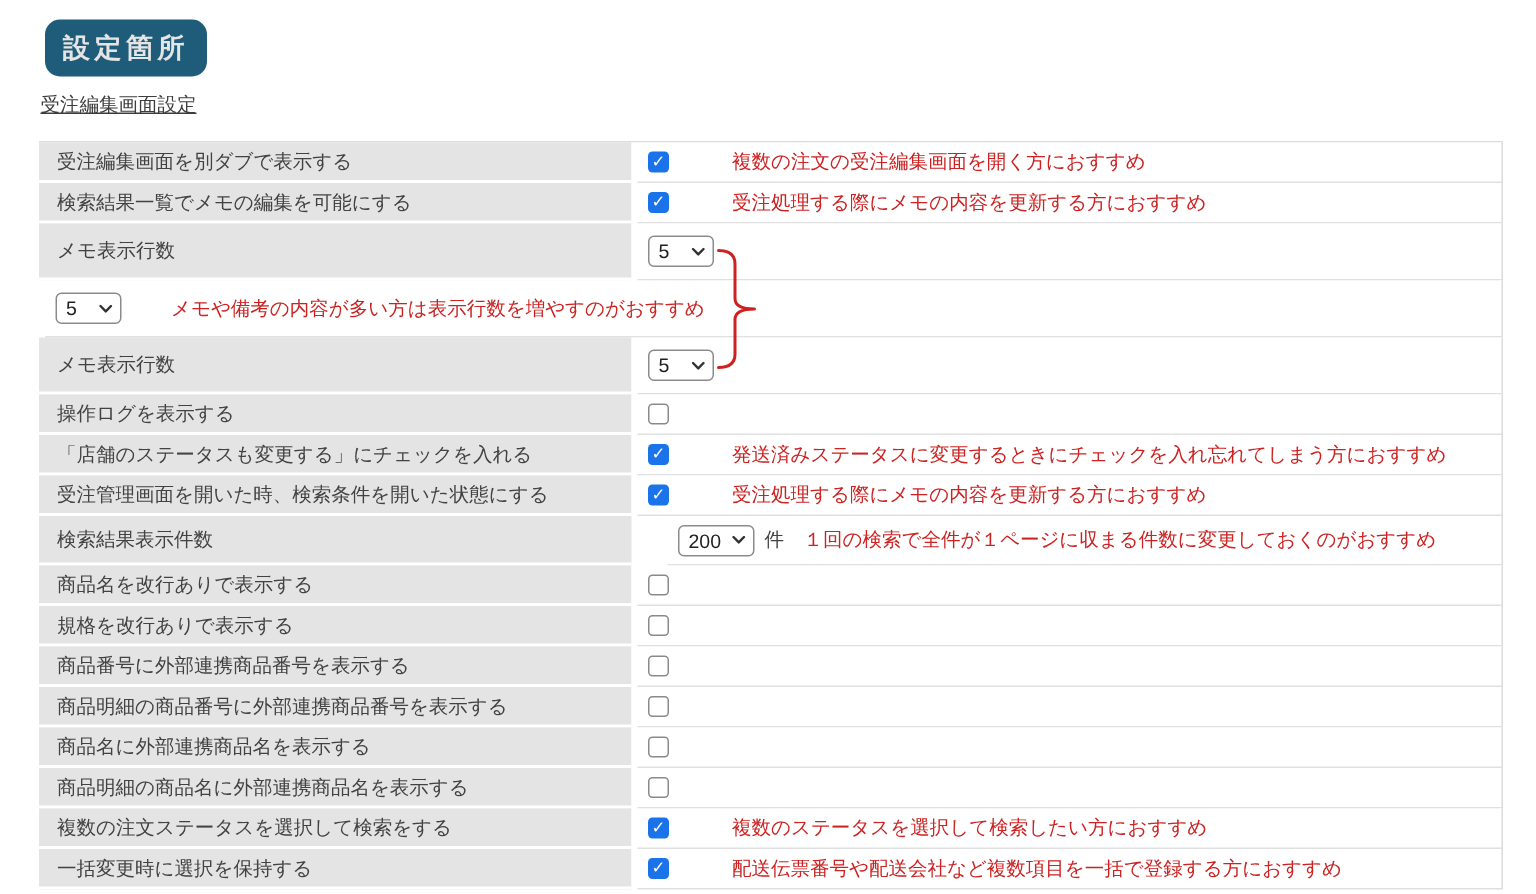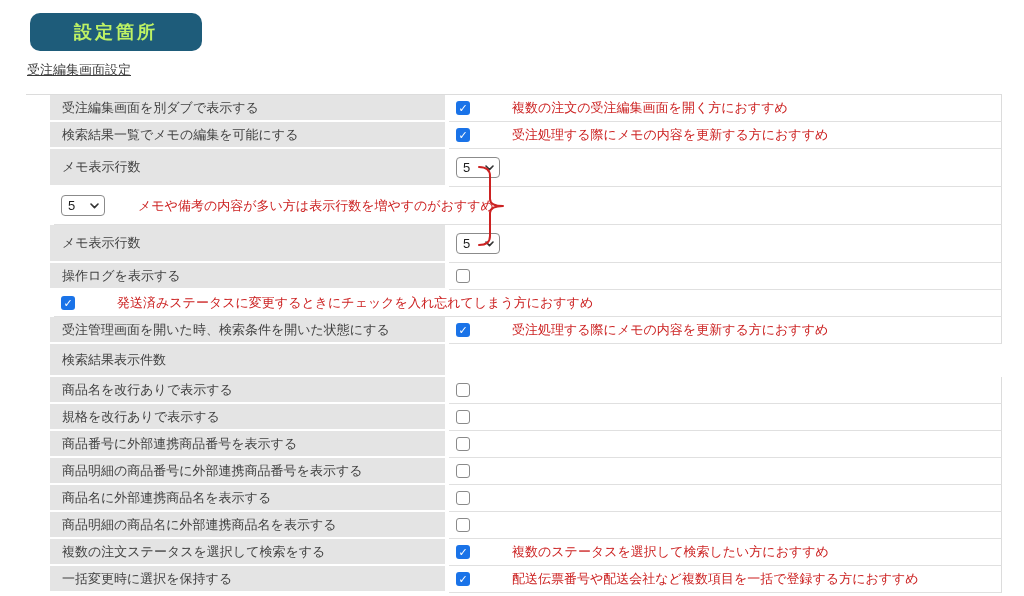--- a/index.html
+++ b/index.html
@@ -6,29 +6,29 @@
   body{
     width:1024px;height:596px;overflow:hidden;
     font-family:"Liberation Sans","DejaVu Sans",sans-serif;
     color:#3f3f3f;
     -webkit-font-smoothing:antialiased;
   }
   .wrap{padding:13px 0 0 26px;}
   .badge{
     display:inline-block;
     background:var(--badge-bg,#1e5c7a);
-    color:#bef264;font-weight:bold;font-size:18px;letter-spacing:3px;
-    padding:7px 44px;border-radius:10px;margin-left:4px;
+    color:#e5e5e5;font-weight:bold;font-size:18px;letter-spacing:3px;
+    padding:7px 12px;border-radius:10px;margin-left:4px;
   }
   .subtitle{font-size:13px;color:#3c3c3c;margin:10px 0 15px 1px;text-decoration:underline;}
   .table{
     position:relative;width:976px;
     border-top:1px solid #dcdcdc;
   }
-  .row{display:flex;align-items:stretch;height:27px;margin-left:24px;}
+  .row{display:flex;align-items:stretch;height:27px;}
   .row.tall{height:38px;}
   .row.mid{height:33px;gap:10px;}
   .cell-label{
     width:395px;box-sizing:border-box;
     background:var(--label-bg,#e4e4e4);
     border-bottom:2px solid #fff;
     display:flex;align-items:center;
     padding:0 10px 0 12px;
     font-size:13px;color:#424242;
     white-space:nowrap;overflow:hidden;
@@ -131,37 +131,50 @@
         </div>
       </div>
       <div class="row">
         <div class="cell-label">操作ログを表示する</div>
         <div class="gap"></div>
         <div class="cell-value">
           <span class="cb unchecked"></span>
         </div>
       </div>
       <div class="row">
+        <div class="cell-label">「店舗のステータスも変更する」にチェックを入れる</div>
         <div class="gap"></div>
         <div class="cell-value">
           <span class="cb checked">✓</span>
           <span class="note">発送済みステータスに変更するときにチェックを入れ忘れてしまう方におすすめ</span>
         </div>
       </div>
       <div class="row">
         <div class="cell-label">受注管理画面を開いた時、検索条件を開いた状態にする</div>
         <div class="gap"></div>
         <div class="cell-value">
           <span class="cb checked">✓</span>
           <span class="note">受注処理する際にメモの内容を更新する方におすすめ</span>
         </div>
       </div>
       <div class="row mid">
         <div class="cell-label">検索結果表示件数</div>
         <div class="gap"></div>
+        <div class="cell-value">
+          <span class="sel">
+            <span>200</span>
+            <span class="chev">
+              <svg width="9" height="6" viewBox="0 0 9 6">
+                <polyline points="1,1 4.5,4.6 8,1" fill="none" stroke="#333" stroke-width="1.6" stroke-linecap="round" stroke-linejoin="round"></polyline>
+              </svg>
+            </span>
+          </span>
+          <span class="suffix">件</span>
+          <span class="note after-suffix">１回の検索で全件が１ページに収まる件数に変更しておくのがおすすめ</span>
+        </div>
       </div>
       <div class="row">
         <div class="cell-label">商品名を改行ありで表示する</div>
         <div class="gap"></div>
         <div class="cell-value">
           <span class="cb unchecked"></span>
         </div>
       </div>
       <div class="row">
         <div class="cell-label">規格を改行ありで表示する</div>

